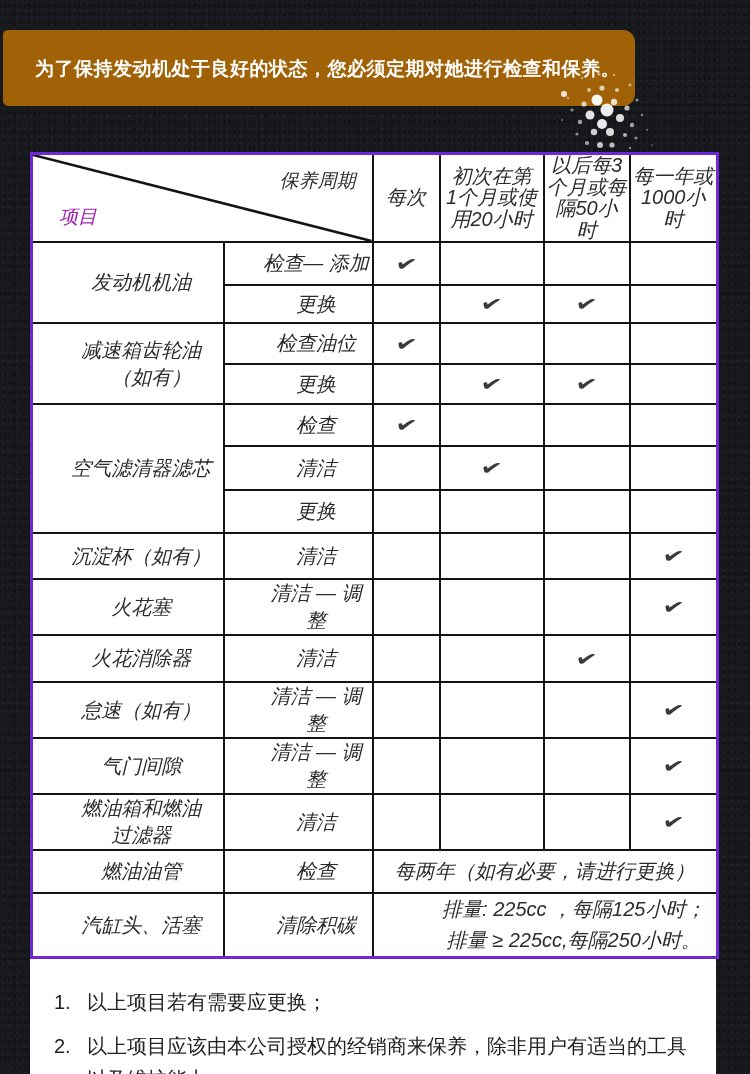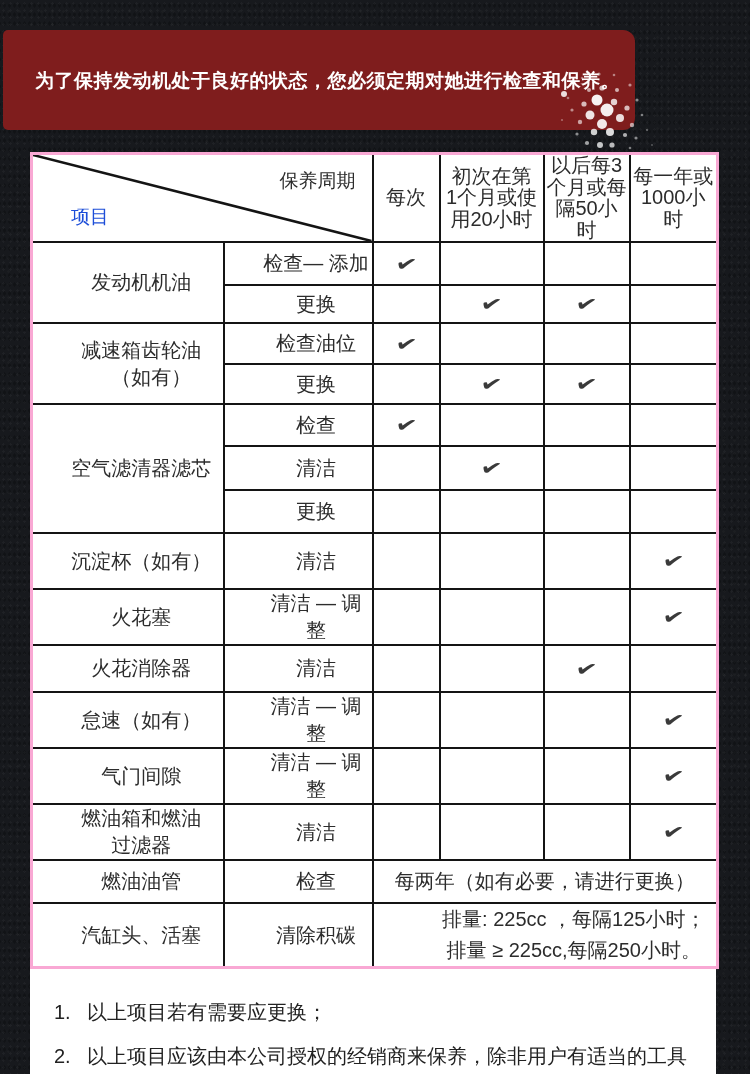--- a/index.html
+++ b/index.html
@@ -11,43 +11,43 @@
     background-image:
       radial-gradient(rgba(255,255,255,0.035) 1px, transparent 1.4px),
       radial-gradient(rgba(255,255,255,0.02) 1px, transparent 1.4px),
       radial-gradient(rgba(0,0,0,0.25) 1px, transparent 1.4px);
     background-size:7px 7px, 11px 13px, 5px 9px;
     background-position:0 0, 3px 5px, 2px 1px;
     overflow:hidden;
   }
   
   .banner{
-    position:absolute; left:3px; top:30px; width:632px; height:100px;
-    background:#7f1d1d; border-radius:5px 12px 12px 5px;
+    position:absolute; left:3px; top:30px; width:632px; height:76px;
+    background:#a16207; border-radius:5px 12px 12px 5px;
     display:flex; flex-direction:column; justify-content:center;
     padding-left:32px; color:#ffffff; font-weight:bold;
     font-size:19px; line-height:35px; letter-spacing:0.5px;
   }
   
   .splatter{ position:absolute; left:540px; top:62px; pointer-events:none; }
   
   .sheet{ position:absolute; left:30px; top:152px; width:686px; }
   table.mt{
     width:686px; table-layout:fixed; border-collapse:collapse;
-    background:#ffffff; border:3px solid #f9a8d4;
+    background:#ffffff; border:3px solid #6d28d9;font-style:italic;
   }
   table.mt td{
     border:2px solid #141414; color:#2c2c2c; font-size:20px;
     text-align:center; vertical-align:middle; overflow:hidden;
   }
   .pre{ white-space:pre-line; }
   td.corner{ position:relative; padding:0; }
   .diag{ position:absolute; left:0; top:0; width:100%; height:100%; }
   .corner-period{ position:absolute; top:13px; right:16px; font-size:19px; color:#2c2c2c; }
-  .corner-item{ position:absolute; bottom:11px; left:38px; font-size:19px; color:#1d4ed8; }
+  .corner-item{ position:absolute; bottom:11px; left:26px; font-size:19px; color:#a21caf; }
   td.colhead{ font-size:18px; line-height:21.5px; padding:0 1px; }
   td.item{ text-align:left; padding-left:27px; line-height:27px; }
   td.op{ text-align:left; padding-left:36px; }
   .mark{
     display:inline-block; color:#3a3a3a; font-size:20px; font-weight:bold;
     transform:rotate(9deg) scale(1.3,1.05);
   }
   td.span-center{ font-size:20px; }
   td.span-left{ text-align:left; padding-left:58px; line-height:31px; font-size:20px; }
   
@@ -190,21 +190,21 @@
       <td><span class="mark"></span></td>
     </tr>
     <tr style="height:43px">
       <td class="op">更换</td>
       <td><span class="mark"></span></td>
       <td><span class="mark"></span></td>
       <td><span class="mark"></span></td>
       <td><span class="mark"></span></td>
     </tr>
 
-    <tr style="height:56px">
+    <tr style="height:46px">
       <td class="item pre">沉淀杯（如有）</td>
       <td class="op">清洁</td>
       <td><span class="mark"></span></td>
       <td><span class="mark"></span></td>
       <td><span class="mark"></span></td>
       <td><span class="mark">✔</span></td>
     </tr>
     <tr style="height:47px">
       <td class="item pre">火花塞</td>
       <td class="op">清洁 — 调整</td>

